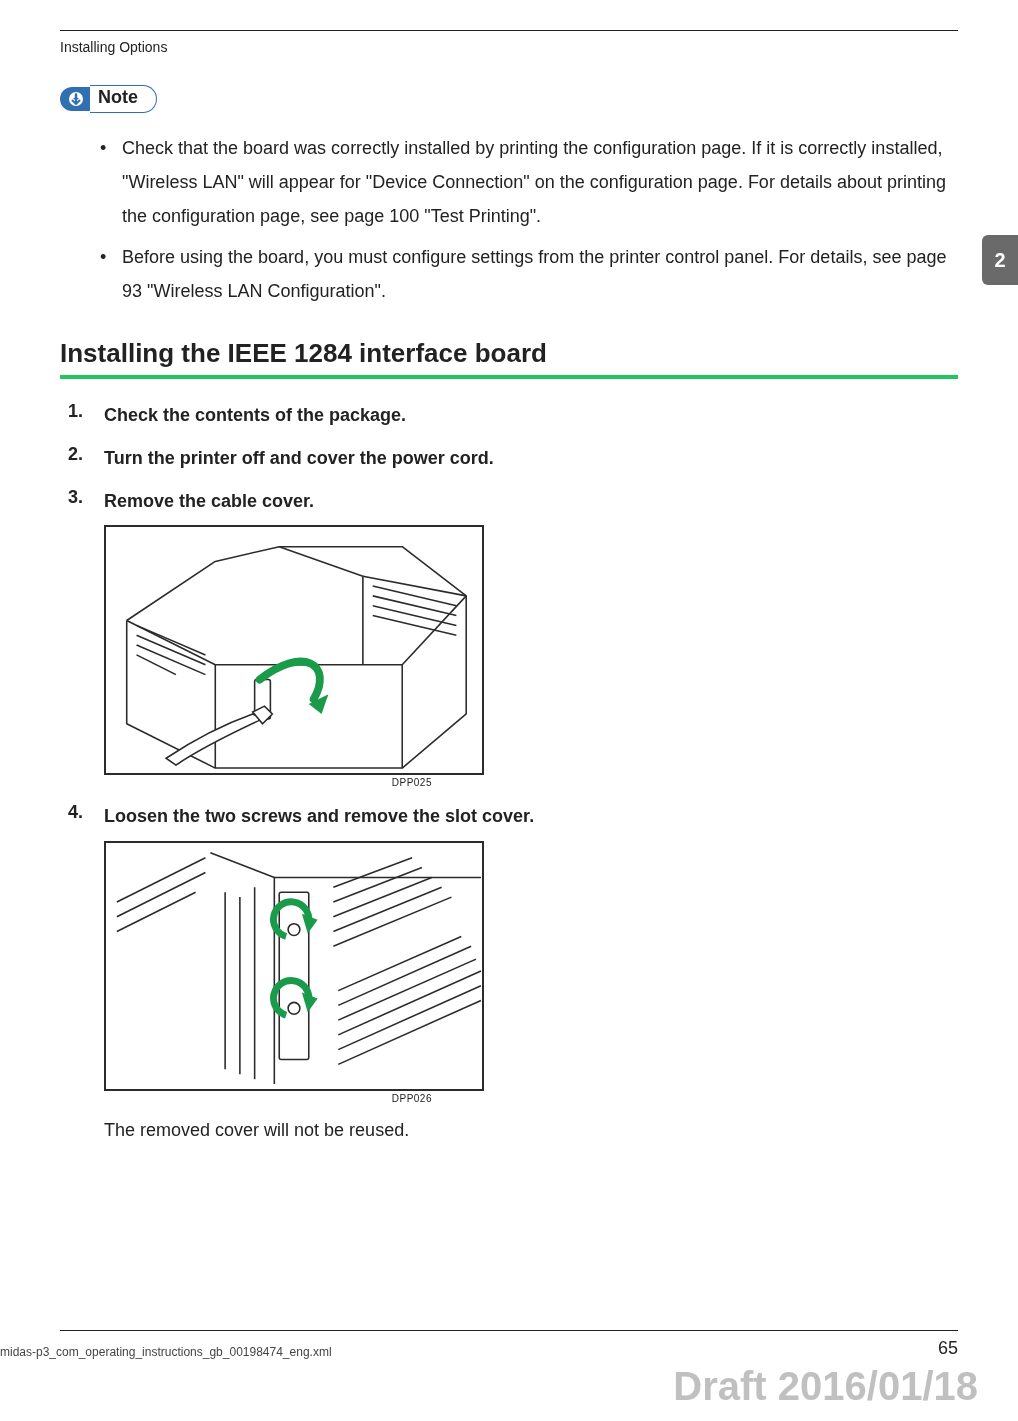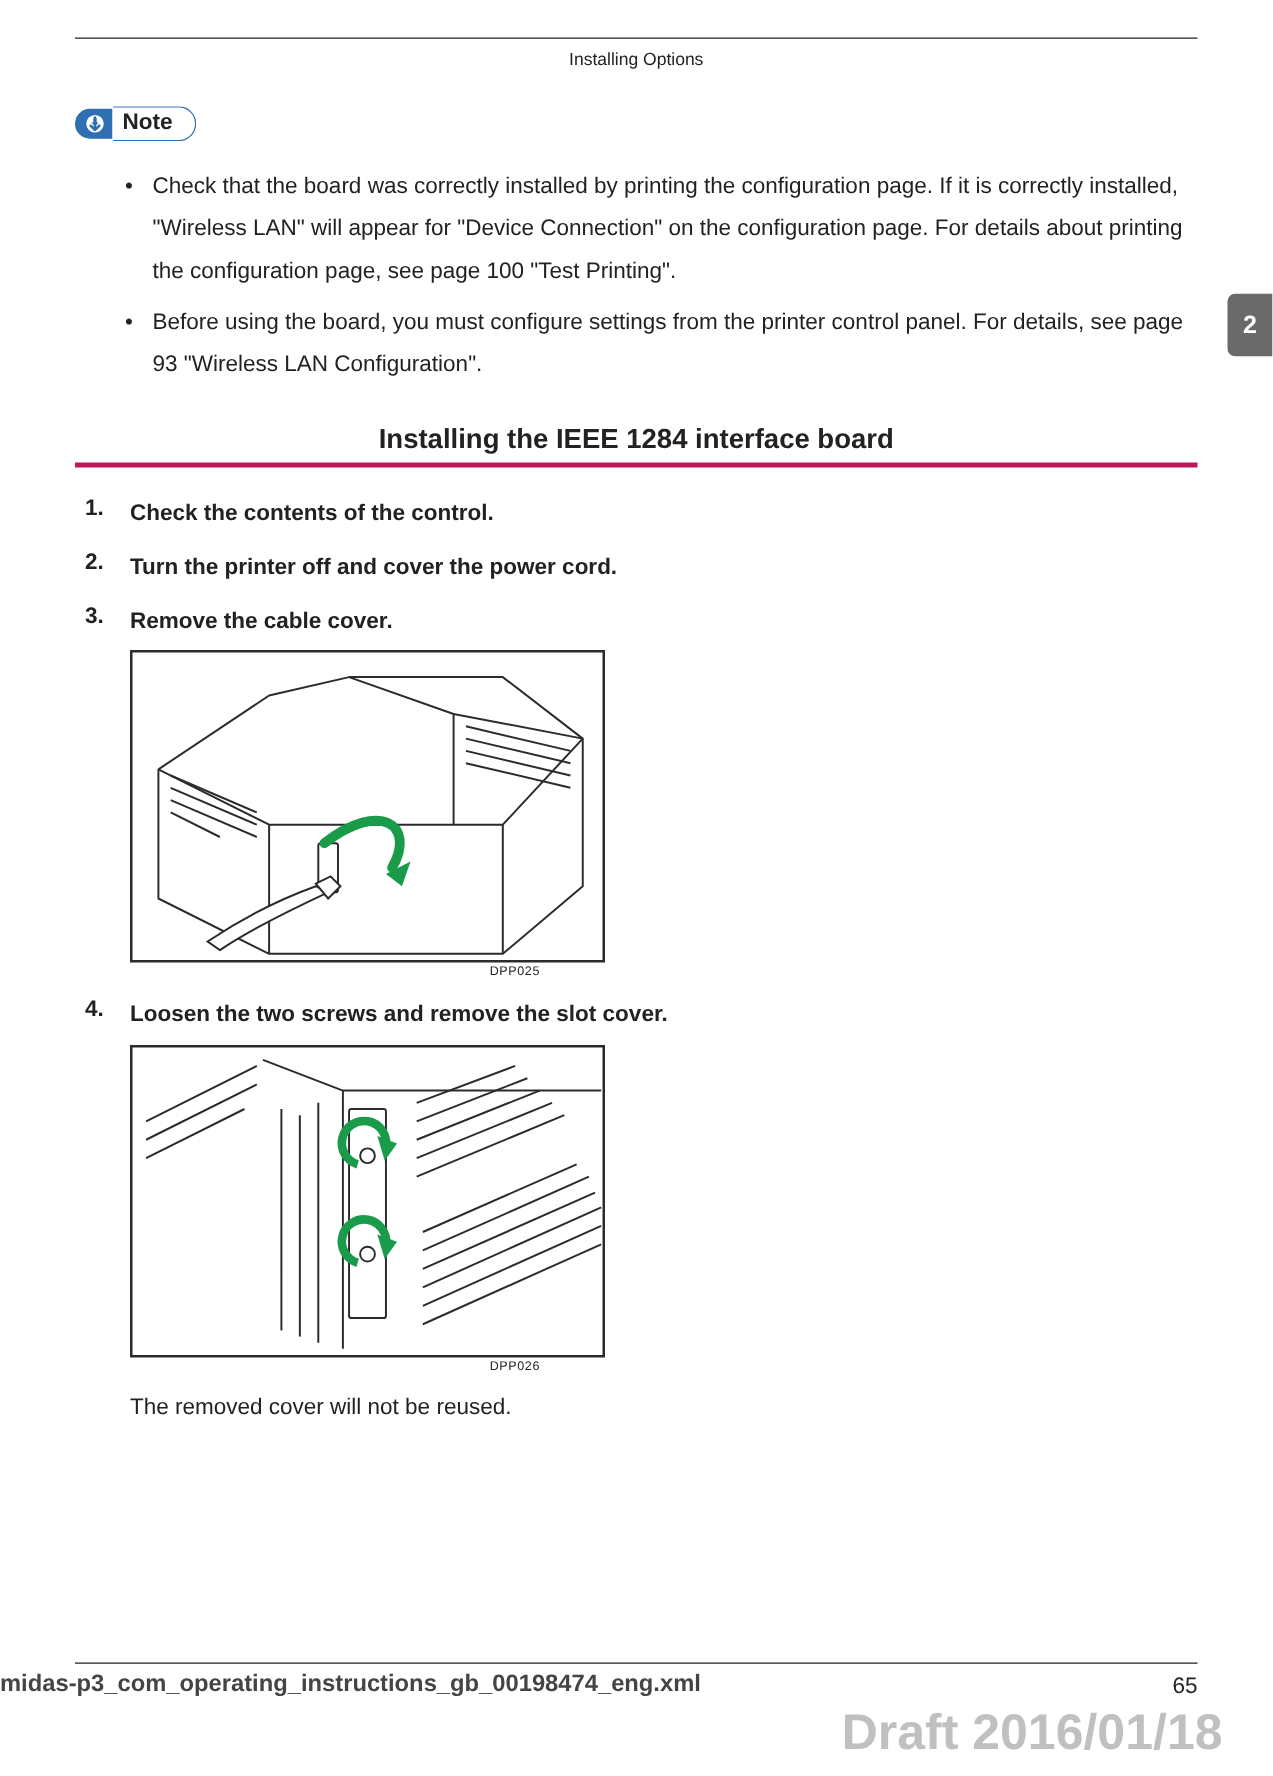--- a/index.html
+++ b/index.html
@@ -14,21 +14,21 @@
       width: 1018px;
       height: 1421px;
       position: relative;
       padding: 30px 60px 20px 60px;
     }
     .header-line {
       border-top: 1.5px solid #222;
       margin-bottom: 8px;
     }
     .running-head {
-      text-align: center;
+      text-align: left;
       font-size: 14px;
       color: #222;
       margin-bottom: 30px;
     }
     .note-callout {
       display: inline-flex;
       align-items: center;
       margin-bottom: 18px;
     }
     .note-cap {
@@ -67,26 +67,25 @@
     }
     ul.note-items > li::before {
       content: "•";
       position: absolute;
       left: 0;
       top: 0;
       font-size: 18px;
       color: #222;
     }
     .section-title {
-      font-size: 22px;
+      font-size: 26px;
       font-weight: bold;
       padding-bottom: 6px;
-      border-bottom: 4px solid #be185d;
+      border-bottom: 4px solid #22c55e;
       margin-bottom: 22px;
-      text-align: center;
     }
     ol.steps {
       list-style: none;
       counter-reset: step;
       margin-left: 8px;
     }
     ol.steps > li {
       counter-increment: step;
       position: relative;
       padding-left: 36px;
@@ -147,24 +146,23 @@
       position: absolute;
       left: 60px;
       right: 60px;
       bottom: 90px;
       border-top: 1px solid #222;
     }
     .footer-file {
       position: absolute;
       left: 0;
       bottom: 62px;
-      font-size: 19px;
+      font-size: 12px;
       color: #444;
       padding-left: 0;
-      font-weight: bold;
     }
     .footer-page {
       position: absolute;
       right: 60px;
       bottom: 62px;
       font-size: 18px;
     }
     .draft-stamp {
       position: absolute;
       right: 40px;
@@ -204,21 +202,21 @@
 
   <ul class="note-items">
     <li>Check that the board was correctly installed by printing the configuration page. If it is correctly installed, "Wireless LAN" will appear for "Device Connection" on the configuration page. For details about printing the configuration page, see page 100 "Test Printing".</li>
     <li>Before using the board, you must configure settings from the printer control panel. For details, see page 93 "Wireless LAN Configuration".</li>
   </ul>
 
   <div class="section-title">Installing the IEEE 1284 interface board</div>
 
   <ol class="steps">
     <li>
-      <div class="step-head">Check the contents of the control.</div>
+      <div class="step-head">Check the contents of the package.</div>
     </li>
     <li>
       <div class="step-head">Turn the printer off and cover the power cord.</div>
     </li>
     <li>
       <div class="step-head">Remove the cable cover.</div>
       <div class="figure">
         <div class="figure-box">
           <svg class="printer-svg" viewBox="0 0 380 250">
             <g stroke="#2b2b2b" stroke-width="1.6" fill="none" stroke-linejoin="round">

